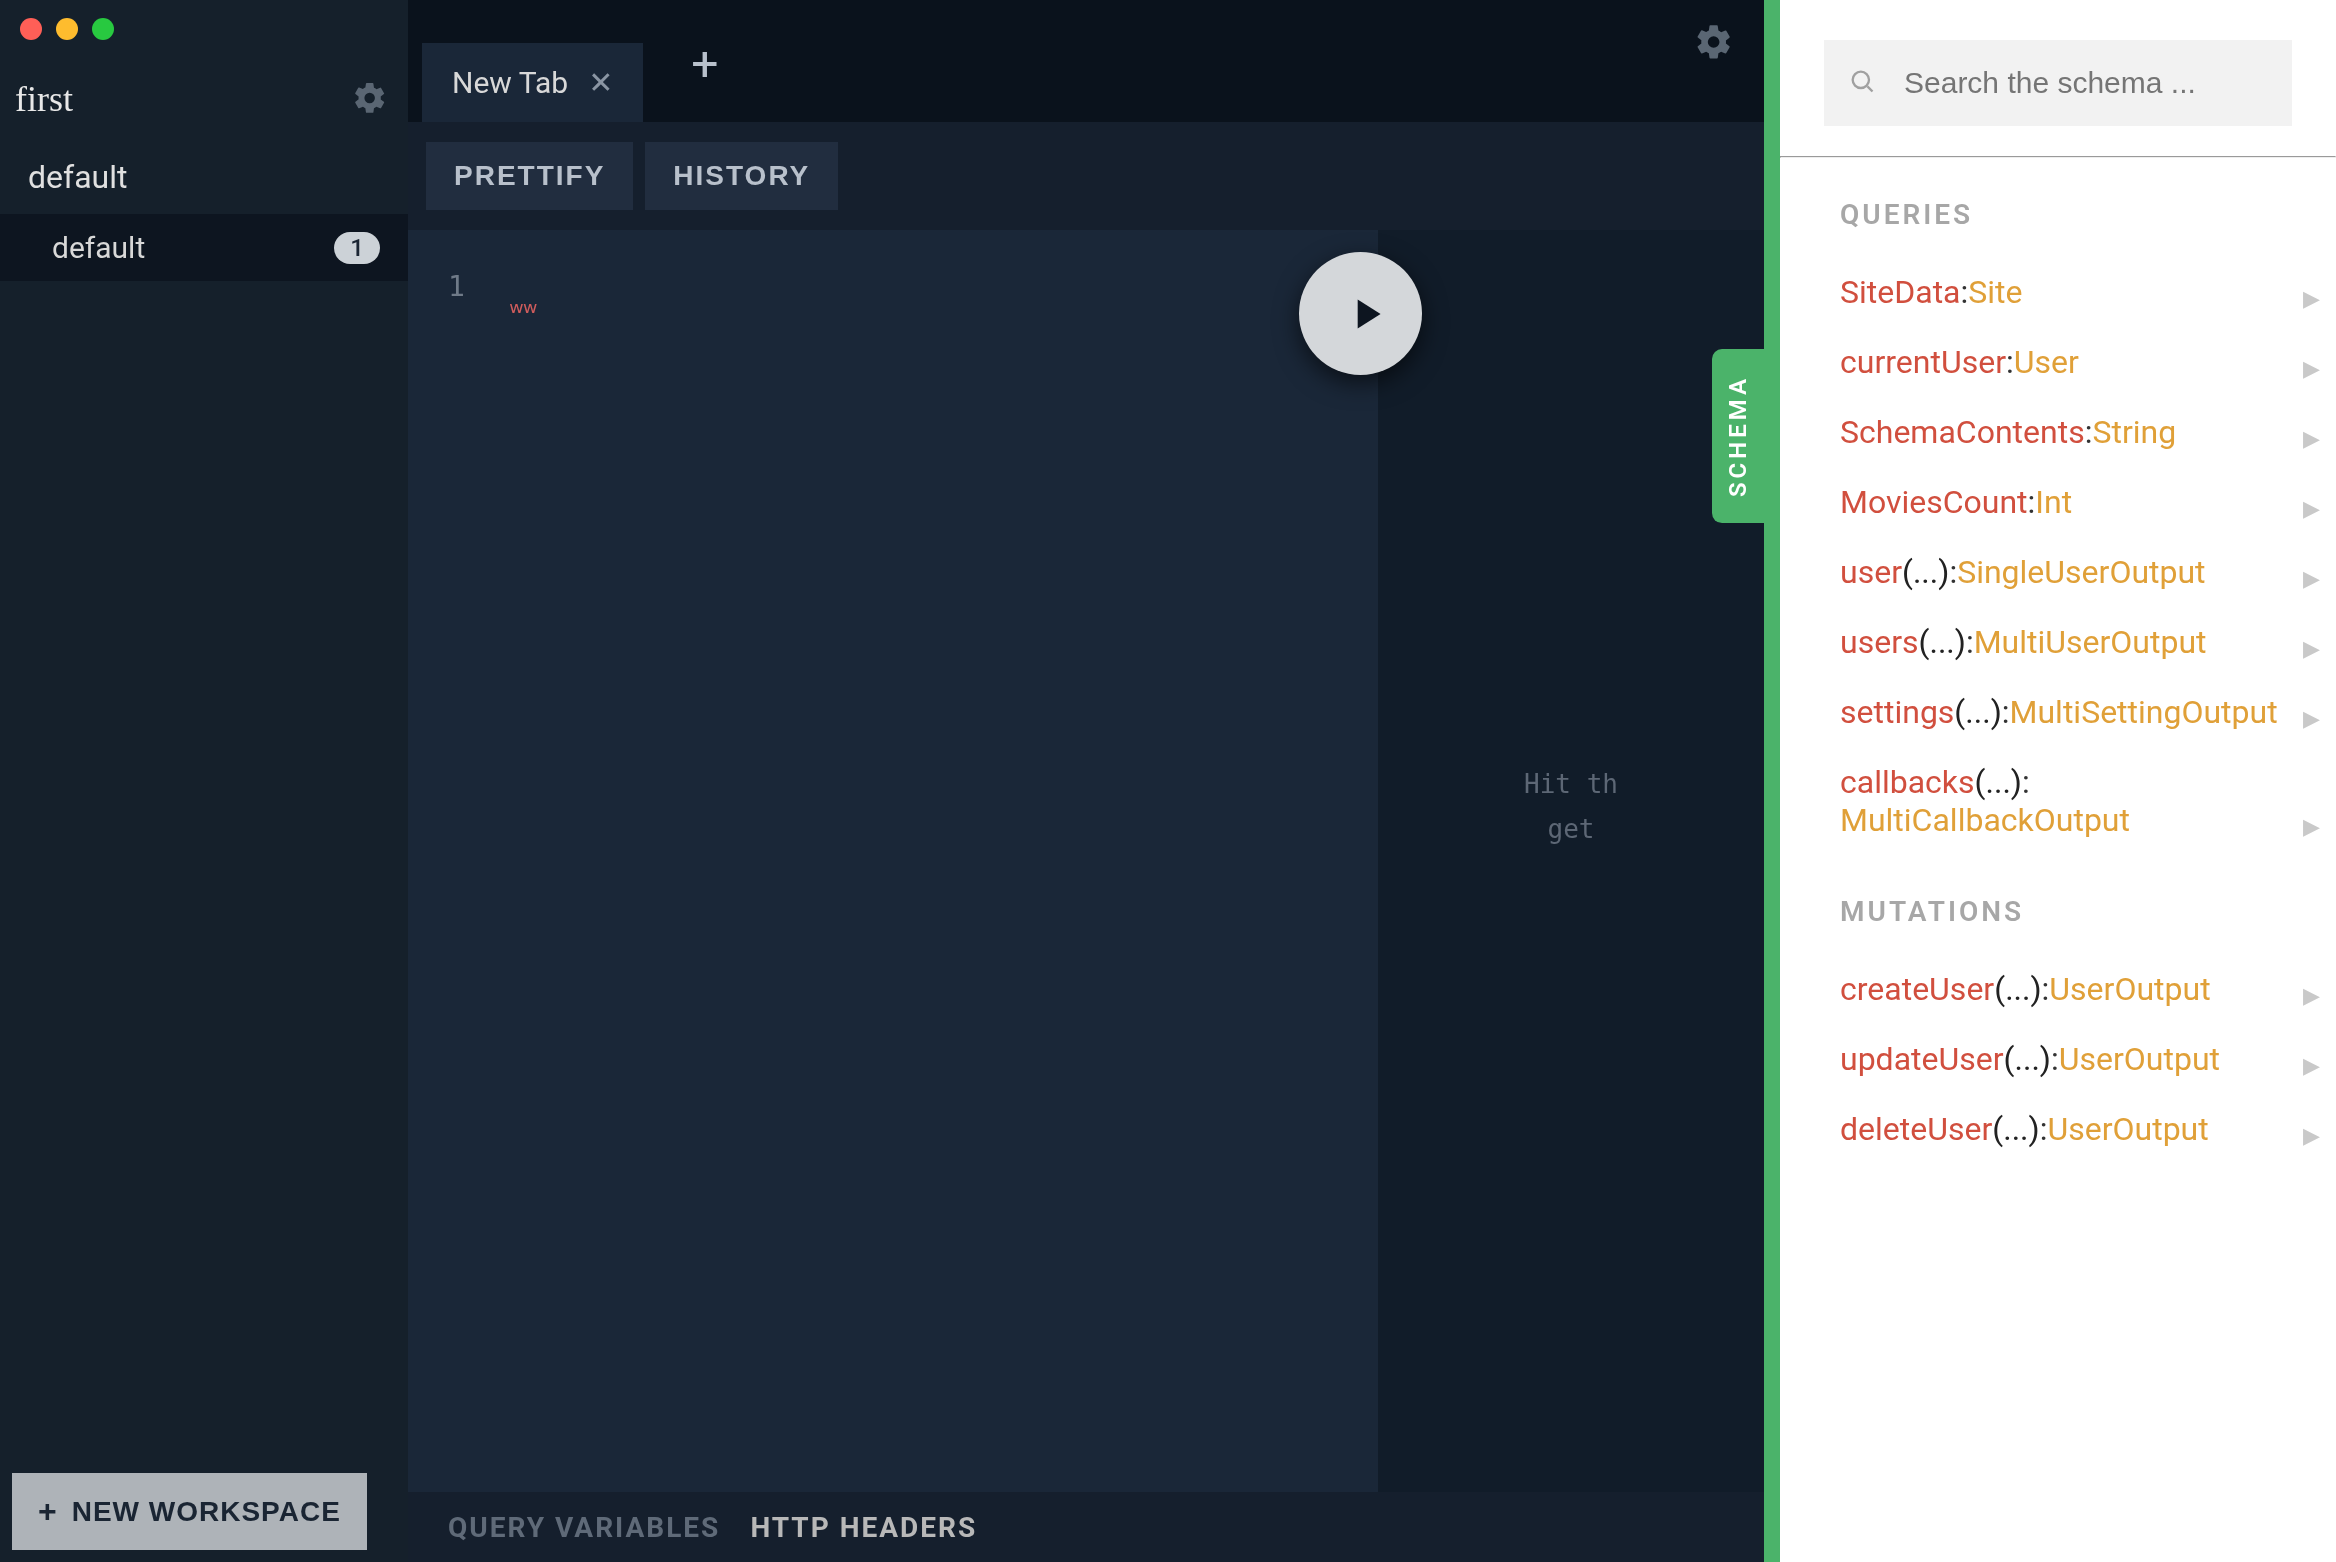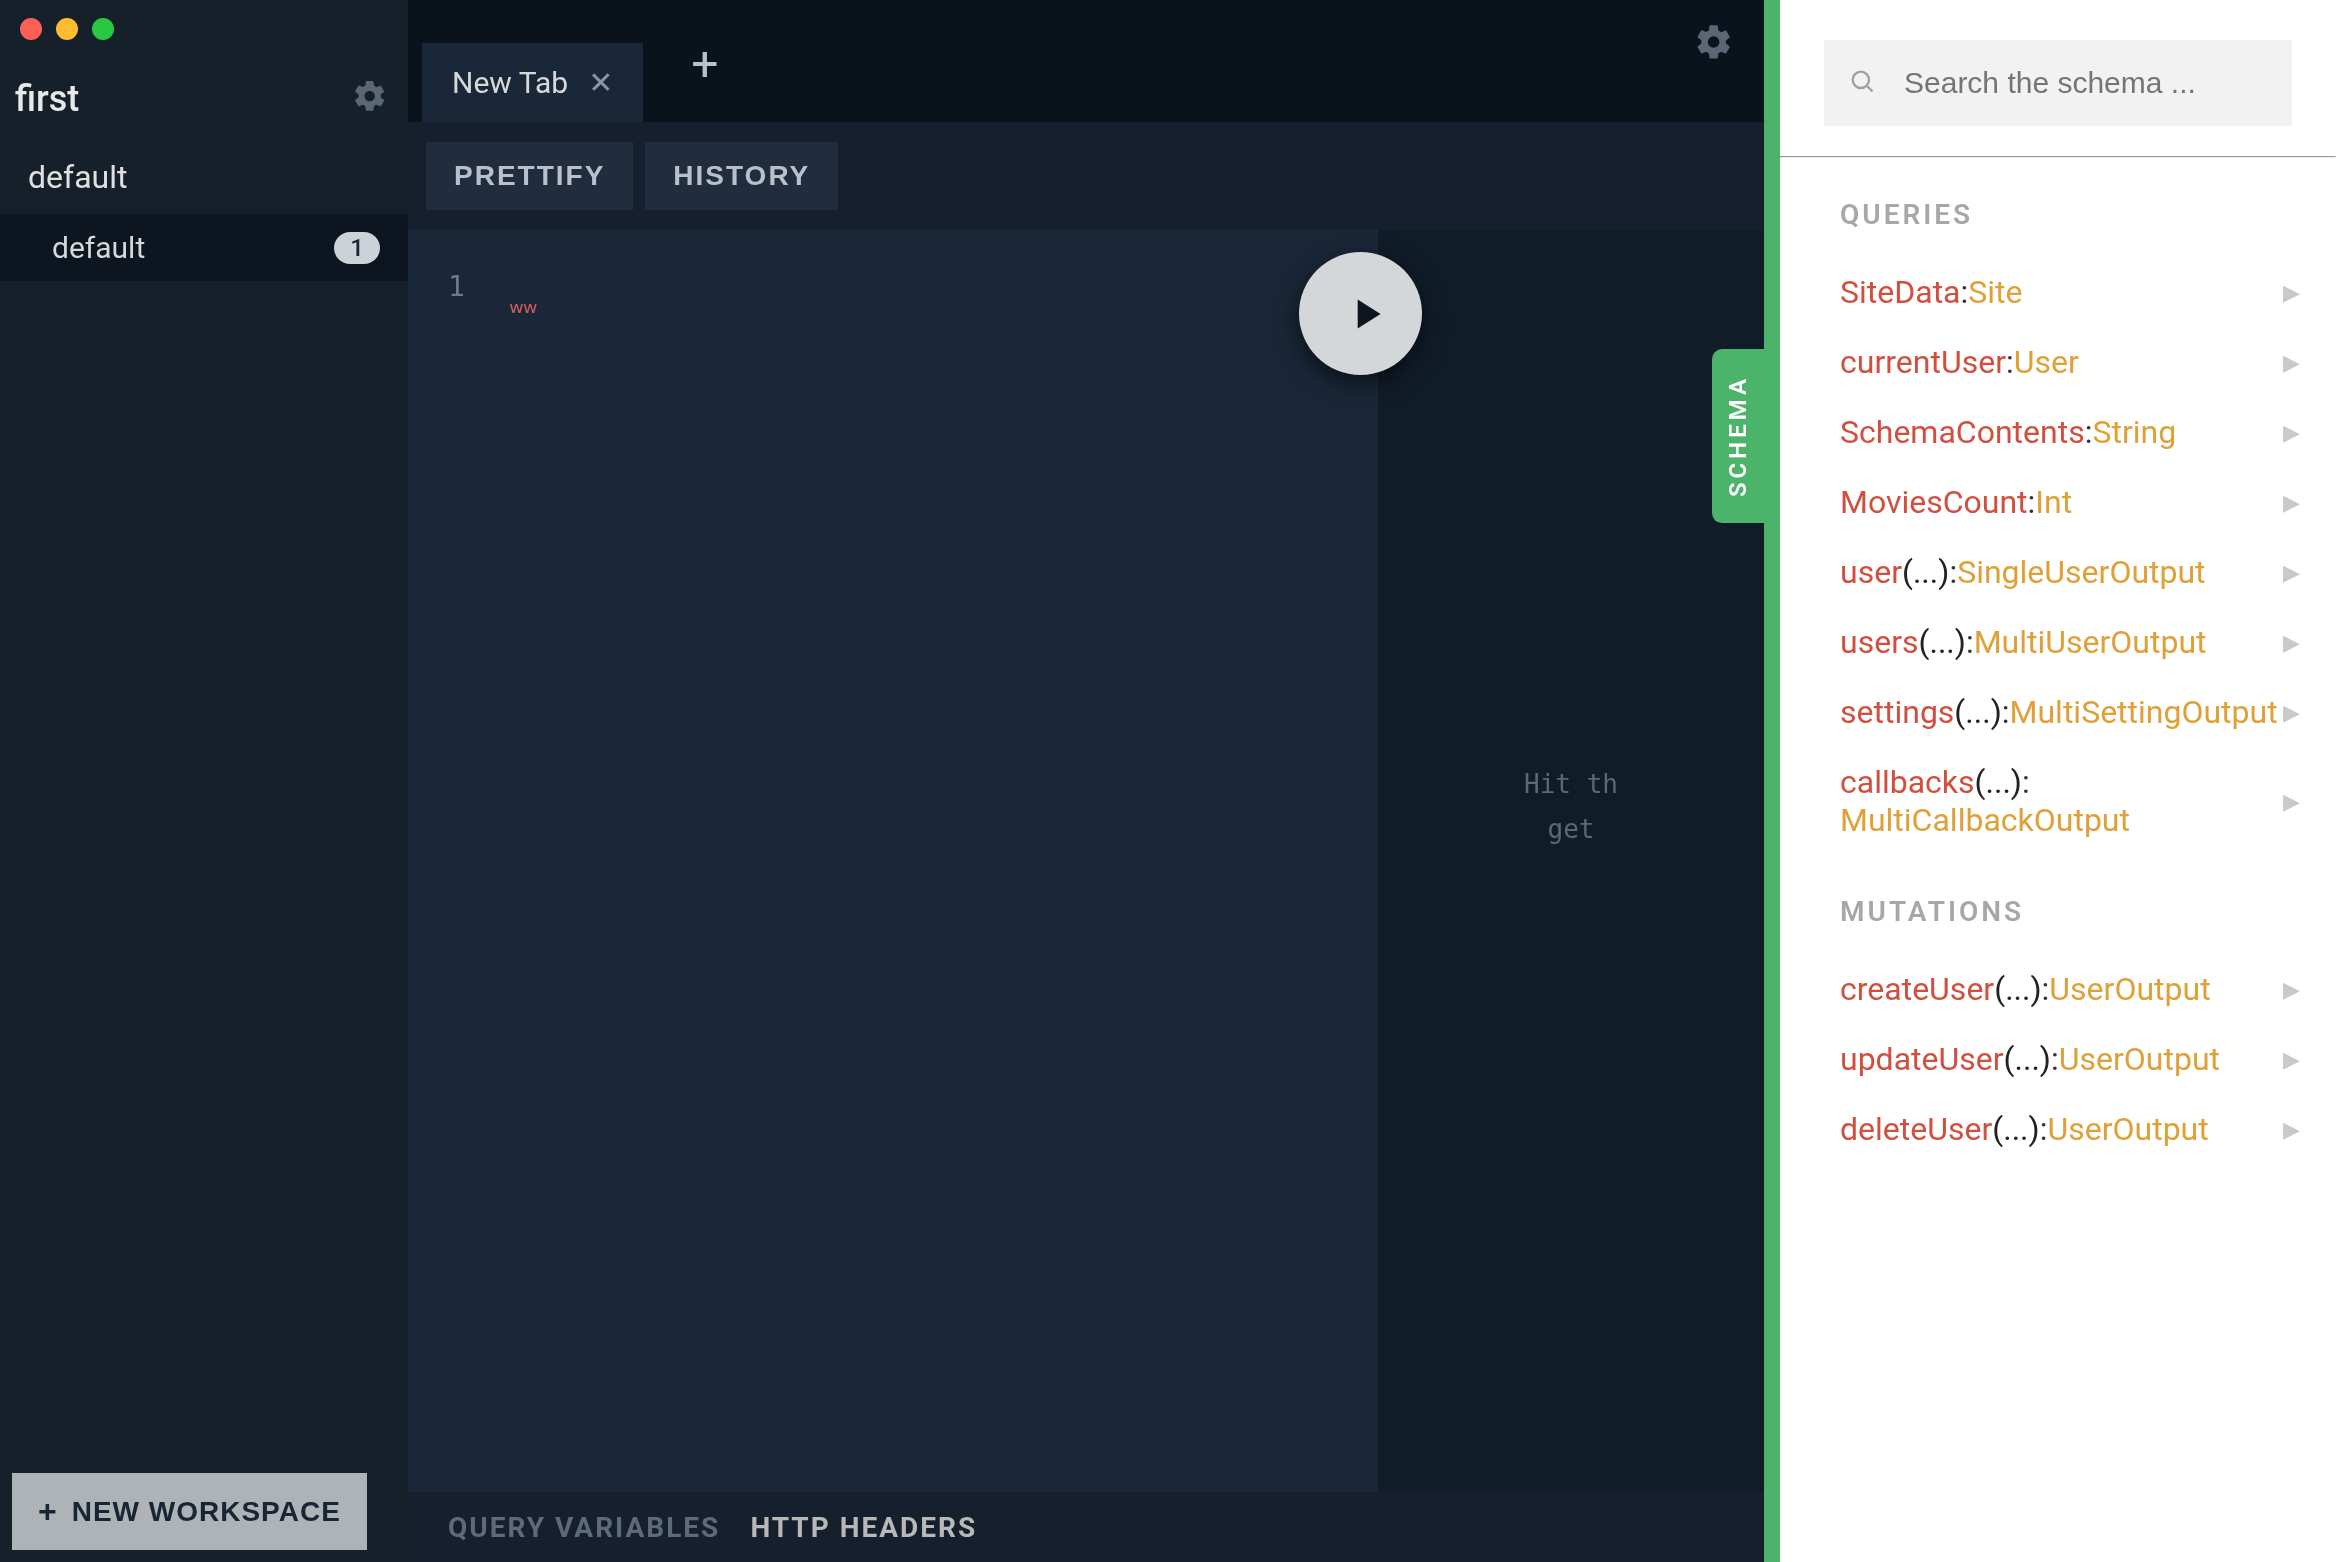--- a/index.html
+++ b/index.html
@@ -30,23 +30,24 @@
 }
 .traffic-light {
   width: 22px; height: 22px; border-radius: 50%;
 }
 .tl-red { background: #ff5f57; }
 .tl-yellow { background: #febc2e; }
 .tl-green { background: #28c940; }
 
 .workspace-header {
   display: flex;
-  align-items: flex-start;
+  align-items: flex-end;
   justify-content: space-between;
   padding: 30px 20px 20px 15px;
+  font-family: Liberation Serif, serif;
 }
 .workspace-title {
   font-size: 36px;
   font-weight: 500;
   color: #e8e8e8;
 }
 .gear-icon-sidebar svg { fill: #5a6673; width: 36px; height: 36px; }
 
 .project-row {
   padding: 18px 0 18px 28px;
@@ -309,23 +310,23 @@
   font-weight: 600;
   padding: 40px 60px 26px;
 }
 .schema-sep {
   height: 2px;
   background: #ededed;
   margin: 0;
 }
 .schema-item {
   display: flex;
-  align-items: center;
+  align-items: flex-end;
   justify-content: space-between;
-  padding: 16px 36px 16px 60px;
+  padding: 16px 16px 16px 60px;
   cursor: pointer;
 }
 .schema-item-left {
   font-size: 32px;
   display: flex;
   flex-wrap: wrap;
 }
 .field-name { color: #d14f3e; }
 .field-args { color: #222; }
 .field-colon { color: #333; }

